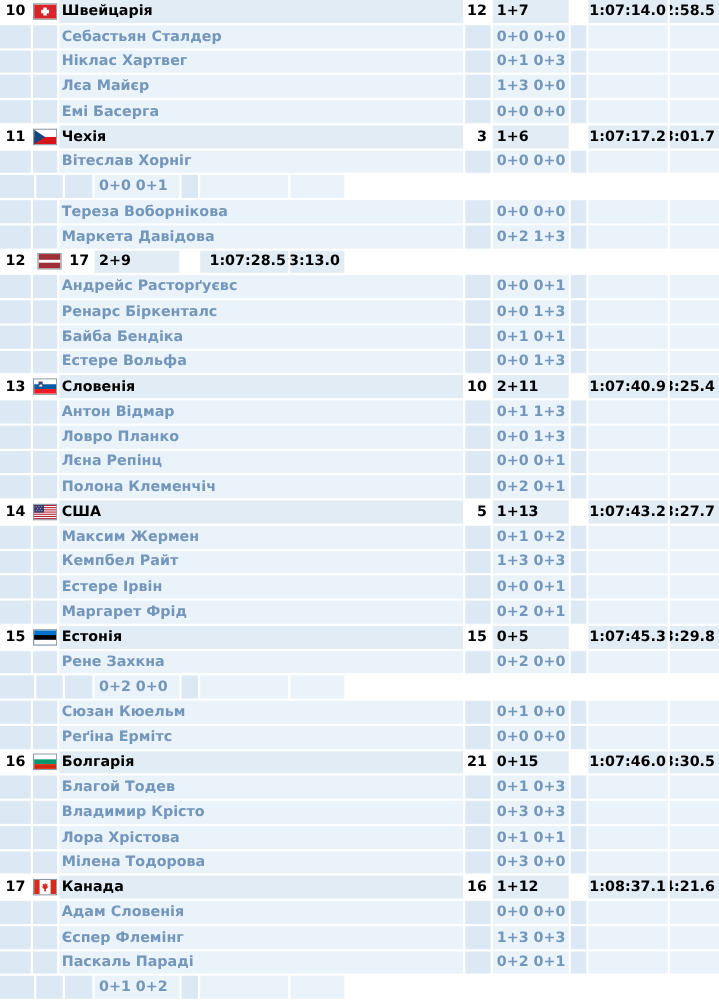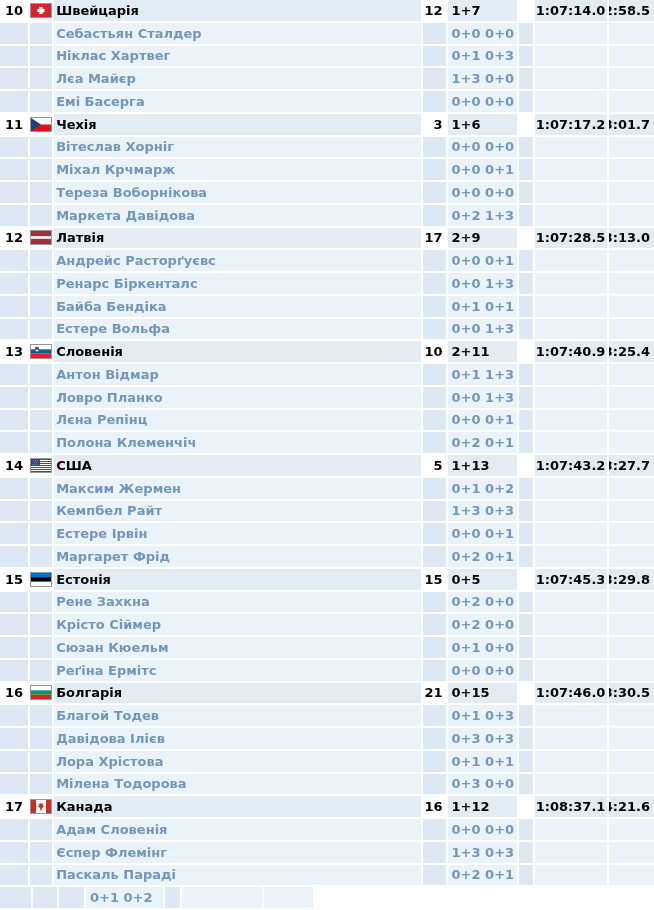--- a/index.html
+++ b/index.html
@@ -131,21 +131,20 @@
     <div class="cell small c-bib"></div>
     <div class="cell wide  c-shoot">0+0 0+0</div>
     <div class="cell small c-gap"></div>
     <div class="cell wide  c-time"></div>
     <div class="cell wide  c-behind"></div>
   </div>
 
   <div class="row athlete">
     <div class="cell small c-rank"></div>
     <div class="cell small c-flag"></div>
-    <div class="cell wide  c-name">Міхал Крчмарж</div>
     <div class="cell small c-bib"></div>
     <div class="cell wide  c-shoot">0+0 0+1</div>
     <div class="cell small c-gap"></div>
     <div class="cell wide  c-time"></div>
     <div class="cell wide  c-behind"></div>
   </div>
 
   <div class="row athlete">
     <div class="cell small c-rank"></div>
     <div class="cell small c-flag"></div>
@@ -171,21 +170,20 @@
   <div class="row team">
     <div class="cell small c-rank">12</div>
     <div class="cell small c-flag">
         <span class="flag">
           <svg width="20" height="13" viewBox="0 0 20 13" xmlns="http://www.w3.org/2000/svg">
             <rect width="20" height="13" fill="#9e3039"></rect>
             <rect y="5.2" width="20" height="2.6" fill="#fff"></rect>
           </svg>
         </span>
       </div>
-    <div class="cell wide  c-name">Латвія</div>
     <div class="cell small c-bib">17</div>
     <div class="cell wide  c-shoot">2+9</div>
     <div class="cell small c-gap"></div>
     <div class="cell wide  c-time">1:07:28.5</div>
     <div class="cell wide  c-behind">+3:13.0</div>
   </div>
 
   <div class="row athlete">
     <div class="cell small c-rank"></div>
     <div class="cell small c-flag"></div>
@@ -397,21 +395,20 @@
     <div class="cell small c-bib"></div>
     <div class="cell wide  c-shoot">0+2 0+0</div>
     <div class="cell small c-gap"></div>
     <div class="cell wide  c-time"></div>
     <div class="cell wide  c-behind"></div>
   </div>
 
   <div class="row athlete">
     <div class="cell small c-rank"></div>
     <div class="cell small c-flag"></div>
-    <div class="cell wide  c-name">Крісто Сіймер</div>
     <div class="cell small c-bib"></div>
     <div class="cell wide  c-shoot">0+2 0+0</div>
     <div class="cell small c-gap"></div>
     <div class="cell wide  c-time"></div>
     <div class="cell wide  c-behind"></div>
   </div>
 
   <div class="row athlete">
     <div class="cell small c-rank"></div>
     <div class="cell small c-flag"></div>
@@ -460,21 +457,21 @@
     <div class="cell small c-bib"></div>
     <div class="cell wide  c-shoot">0+1 0+3</div>
     <div class="cell small c-gap"></div>
     <div class="cell wide  c-time"></div>
     <div class="cell wide  c-behind"></div>
   </div>
 
   <div class="row athlete">
     <div class="cell small c-rank"></div>
     <div class="cell small c-flag"></div>
-    <div class="cell wide  c-name">Давідова Ілієв</div>
+    <div class="cell wide  c-name">Владимир Крісто</div>
     <div class="cell small c-bib"></div>
     <div class="cell wide  c-shoot">0+3 0+3</div>
     <div class="cell small c-gap"></div>
     <div class="cell wide  c-time"></div>
     <div class="cell wide  c-behind"></div>
   </div>
 
   <div class="row athlete">
     <div class="cell small c-rank"></div>
     <div class="cell small c-flag"></div>

